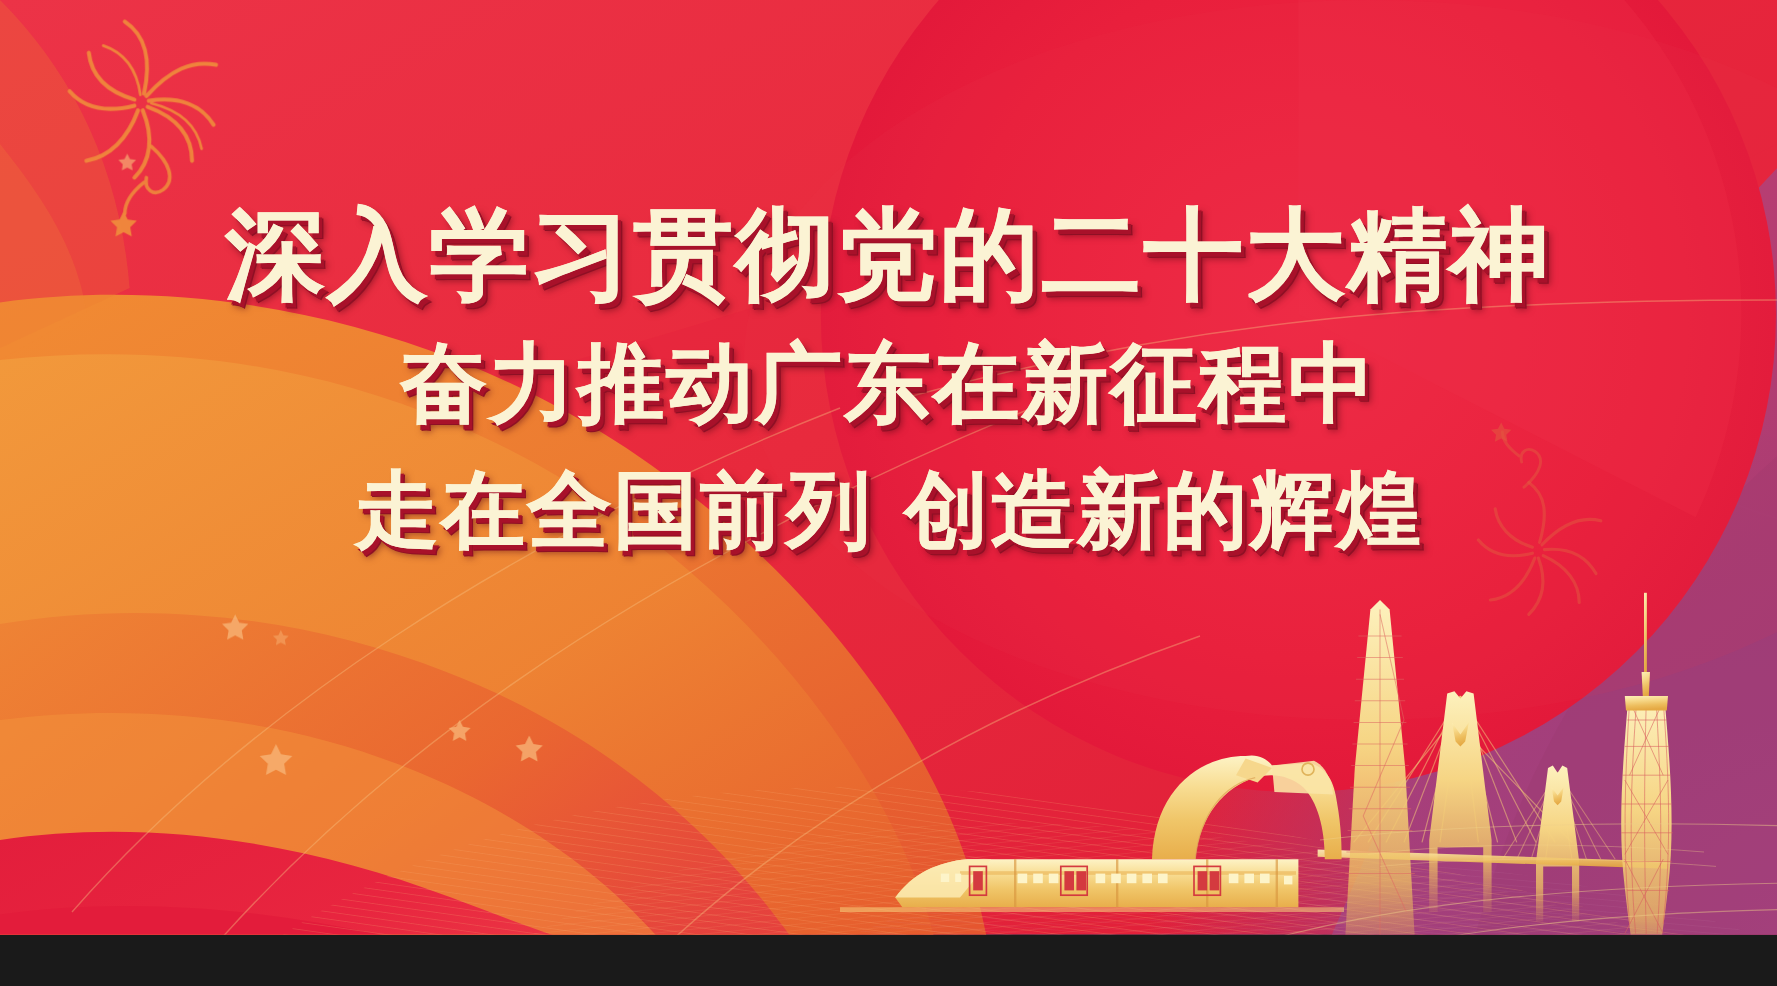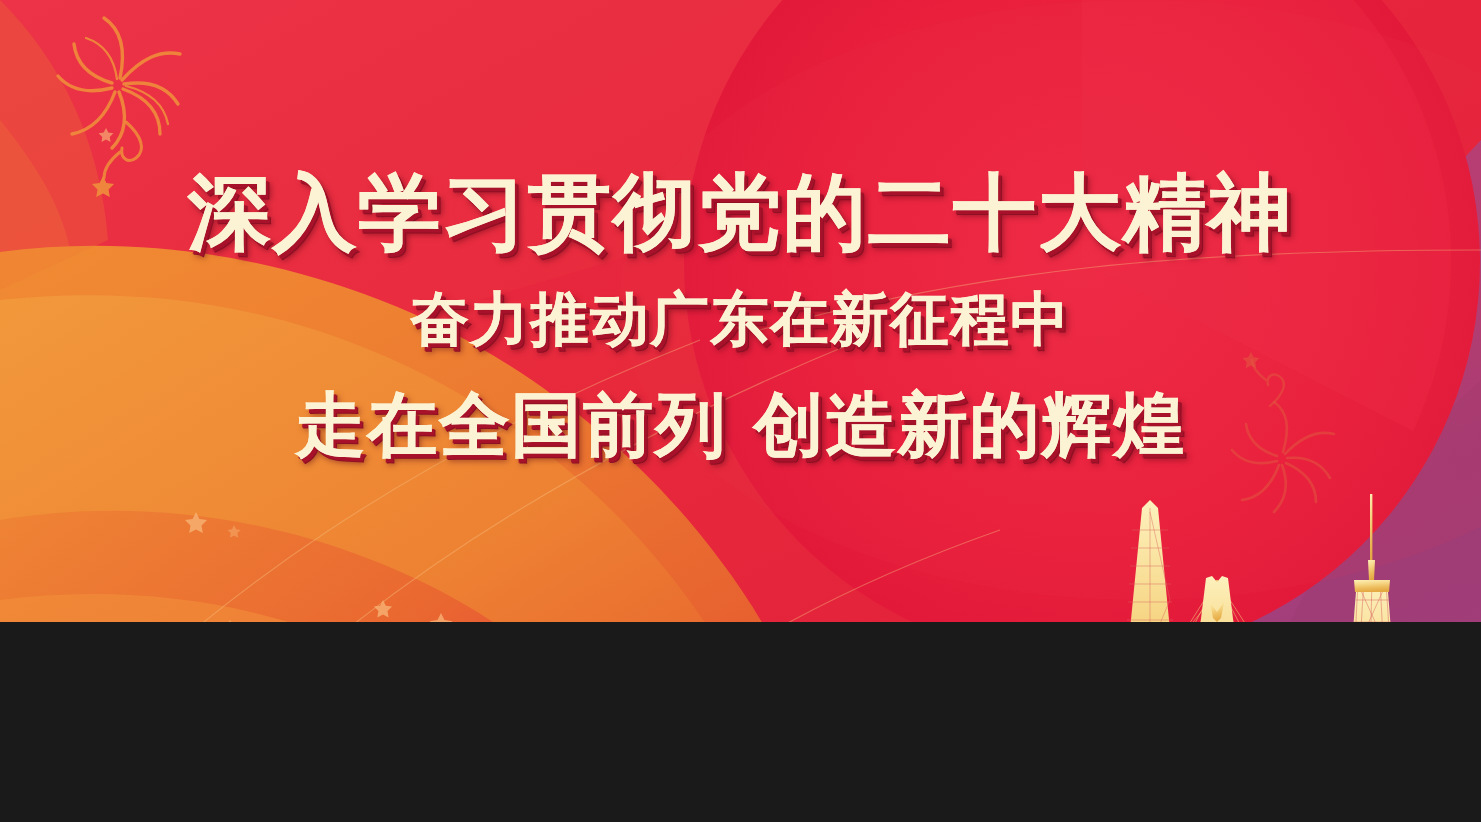--- a/index.html
+++ b/index.html
@@ -4,21 +4,21 @@
 <title>Banner</title>
 <style>
   html, body {
     margin: 0;
     padding: 0;
     background: #1a1a1a;
   }
   #stage {
     position: relative;
     width: 1481px;
-    height: 622px;
+    height: 779px;
     overflow: hidden;
     font-family: "Liberation Sans", "DejaVu Sans", sans-serif;
     background: #0c4a6e;
   }
   #bgsvg {
     position: absolute;
     left: 0; top: 0;
     width: 1481px;
     height: 822px;
     display: block;
@@ -40,21 +40,21 @@
     font-size: 83px;
     line-height: 106px;
     letter-spacing: 2px;
     white-space: nowrap;
     text-shadow:
        3px 4px 0 #a8112a,
        4px 5px 0 #8e1025,
        5px 6px 6px rgba(90,8,20,0.55);
     -webkit-text-stroke: 0.5px #fbf3d4;
   }
-  .hl-line.l2 { font-size: 58px; }
+  .hl-line.l2 { font-size: 72px; }
   .hl-line.l3 { font-size: 70px; }
 </style>
 </head>
 <body>
 
 <div id="stage">
 
   <svg id="bgsvg" viewBox="0 0 1481 822" preserveAspectRatio="none" xmlns="http://www.w3.org/2000/svg">
     <defs>
       <linearGradient id="gRedBase" x1="0" y1="0" x2="1" y2="1">

